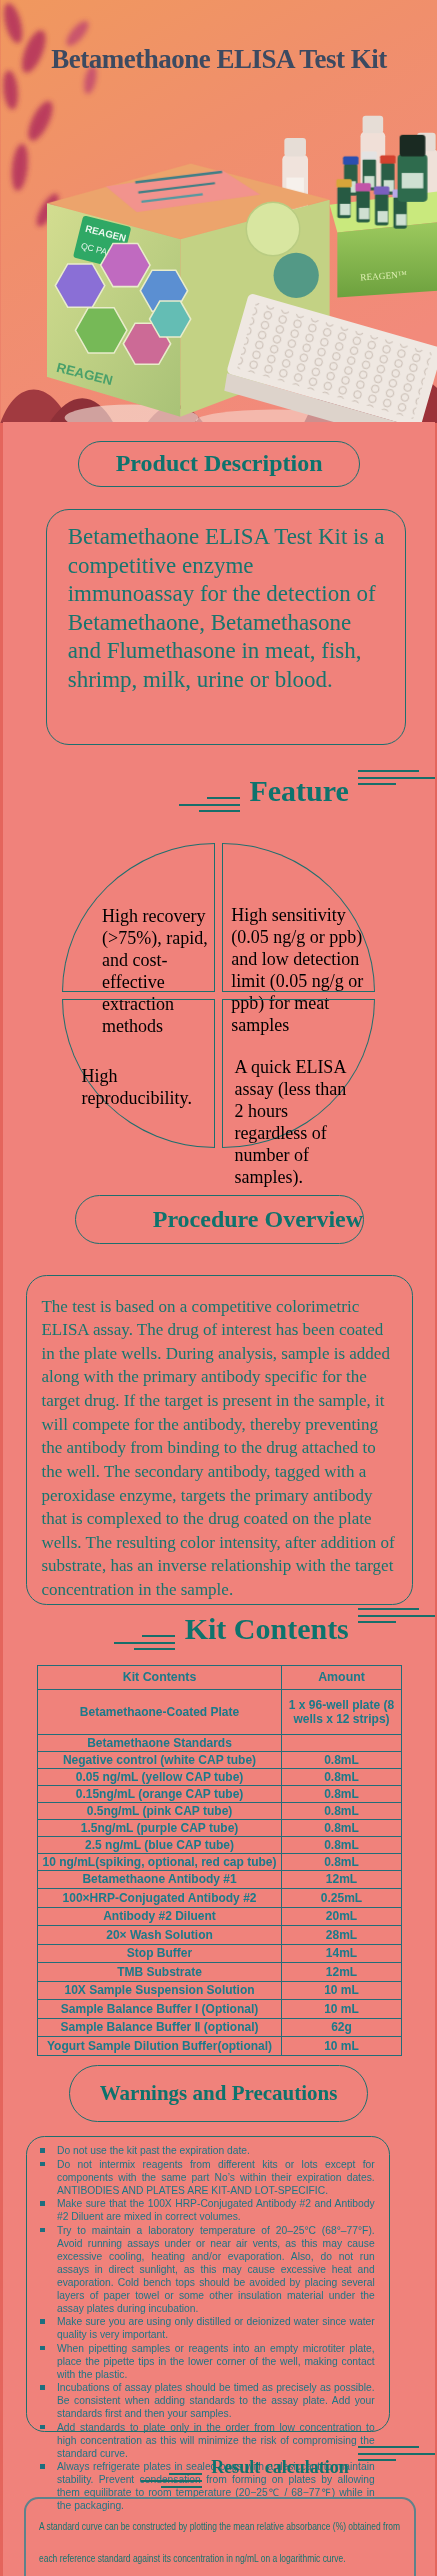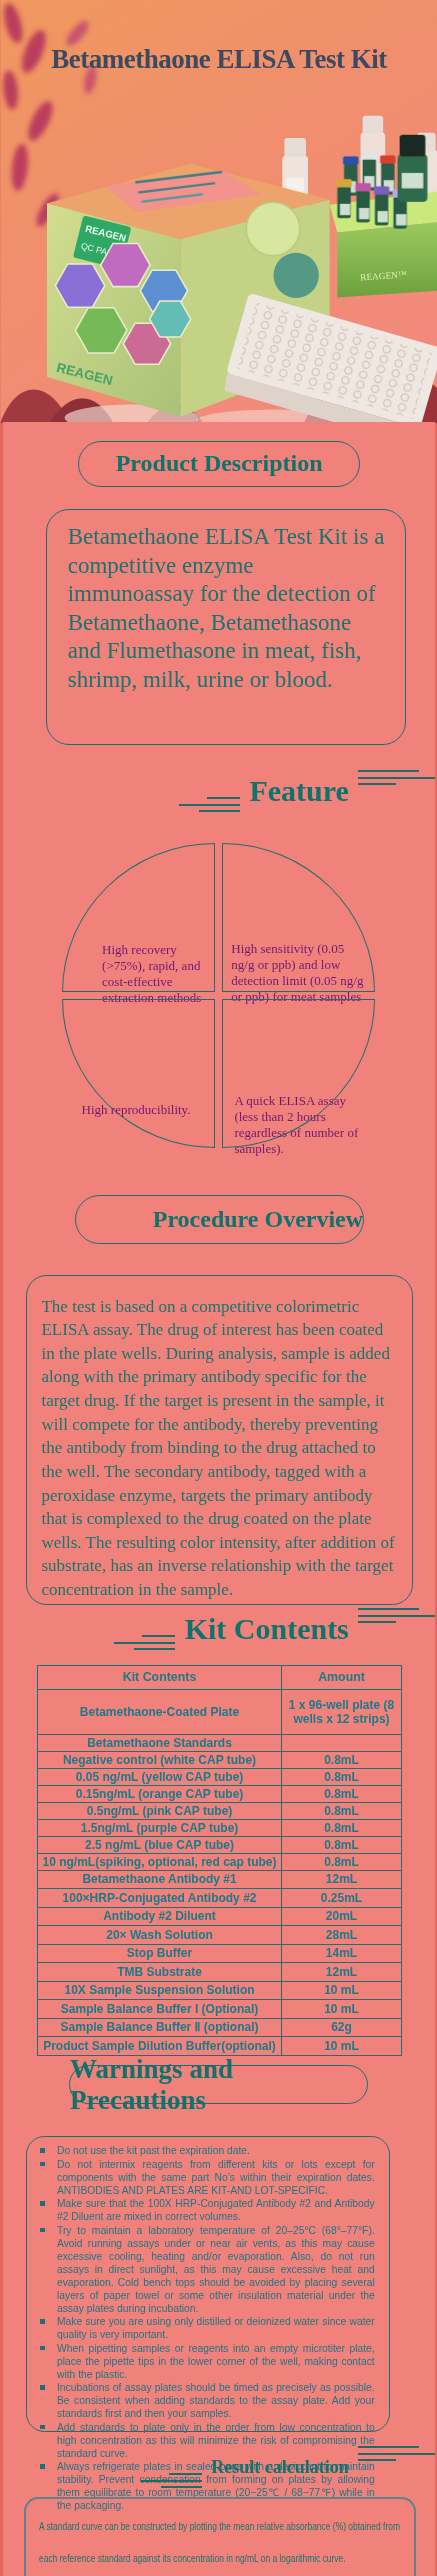--- a/index.html
+++ b/index.html
@@ -26,21 +26,21 @@
   .deco.r i:nth-child(1){width:61px;} .deco.r i:nth-child(2){width:77px;} .deco.r i:nth-child(3){width:38px;}
   
   #desc-box{padding:13.4px 20.6px;font-size:23px;line-height:1.24;}
   #proc-box{padding:18.5px 12.4px 0 14.4px;font-size:17px;line-height:1.39;border-radius:20.6px;}
   
   .quad{position:absolute;width:151px;height:147px;border:1.3px solid #1d6f6e;}
   .q-tl{left:0;top:0;border-radius:100% 0 0 0;}
   .q-tr{right:0;top:0;border-radius:0 100% 0 0;}
   .q-bl{left:0;bottom:0;border-radius:0 0 0 100%;}
   .q-br{right:0;bottom:0;border-radius:0 0 100% 0;}
-  .qtext{position:absolute;font-size:13px;line-height:1.22;color:#701a75;margin-top:36px;}
+  .qtext{position:absolute;font-size:18px;line-height:1.22;color:#000000;}
   .q-tl .qtext{left:39px;top:62px;width:111px;}
   .q-tr .qtext{left:8.2px;top:61px;width:135px;}
   .q-bl .qtext{left:18.5px;top:66px;width:124px;}
   .q-br .qtext{left:11.3px;top:57px;width:124px;}
   
   #kit-table{width:100%;border-collapse:collapse;border:1.5px solid #236d79;
      font-family:"Liberation Sans",sans-serif;font-weight:bold;color:#1b7a8a;font-size:12px;}
   #kit-table th,#kit-table td{border:1px solid #236d79;text-align:center;padding:1px 3.1px;}
   #kit-table th{height:20.6px;font-size:12.4px;}
   #kit-table col.c1{width:67%;}
@@ -342,28 +342,28 @@
           </tr>
           <tr class="single">
             <td class="c1">Sample Balance Buffer I (Optional)</td>
             <td class="c2">10 mL</td>
           </tr>
           <tr class="single">
             <td class="c1">Sample Balance Buffer Ⅱ (optional)</td>
             <td class="c2">62g</td>
           </tr>
           <tr class="single">
-            <td class="c1">Product Sample Dilution Buffer(optional)</td>
+            <td class="c1">Yogurt Sample Dilution Buffer(optional)</td>
             <td class="c2">10 mL</td>
           </tr>
         </tbody>
     </table>
   </div>
 
-  <div class="abs pill" style="top:1643px;left:66px;width:299px;height:39px;font-size:27px;">
+  <div class="abs pill" style="top:1643px;left:66px;width:299px;height:57px;font-size:21px;">
     <span>Warnings and Precautions</span>
   </div>
   <div class="abs tbox" id="warn-box" style="top:1714px;left:23px;width:364px;height:296px;">
     <ul id="warn-list">
         <li>Do not use the kit past the expiration date.</li>
         <li>Do not intermix reagents from different kits or lots except for components with the same part No’s within their expiration dates. ANTIBODIES AND PLATES ARE KIT-AND LOT-SPECIFIC.</li>
         <li>Make sure that the 100X HRP-Conjugated Antibody #2 and Antibody #2 Diluent are mixed in correct volumes.</li>
         <li>Try to maintain a laboratory temperature of 20–25°C (68°–77°F). Avoid running assays under or near air vents, as this may cause excessive cooling, heating and/or evaporation. Also, do not run assays in direct sunlight, as this may cause excessive heat and evaporation. Cold bench tops should be avoided by placing several layers of paper towel or some other insulation material under the assay plates during incubation.</li>
         <li>Make sure you are using only distilled or deionized water since water quality is very important.</li>
         <li>When pipetting samples or reagents into an empty microtiter plate, place the pipette tips in the lower corner of the well, making contact with the plastic.</li>

